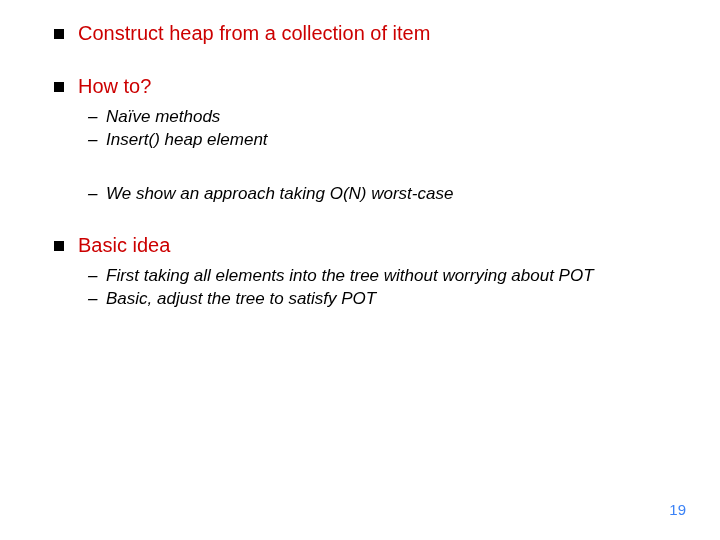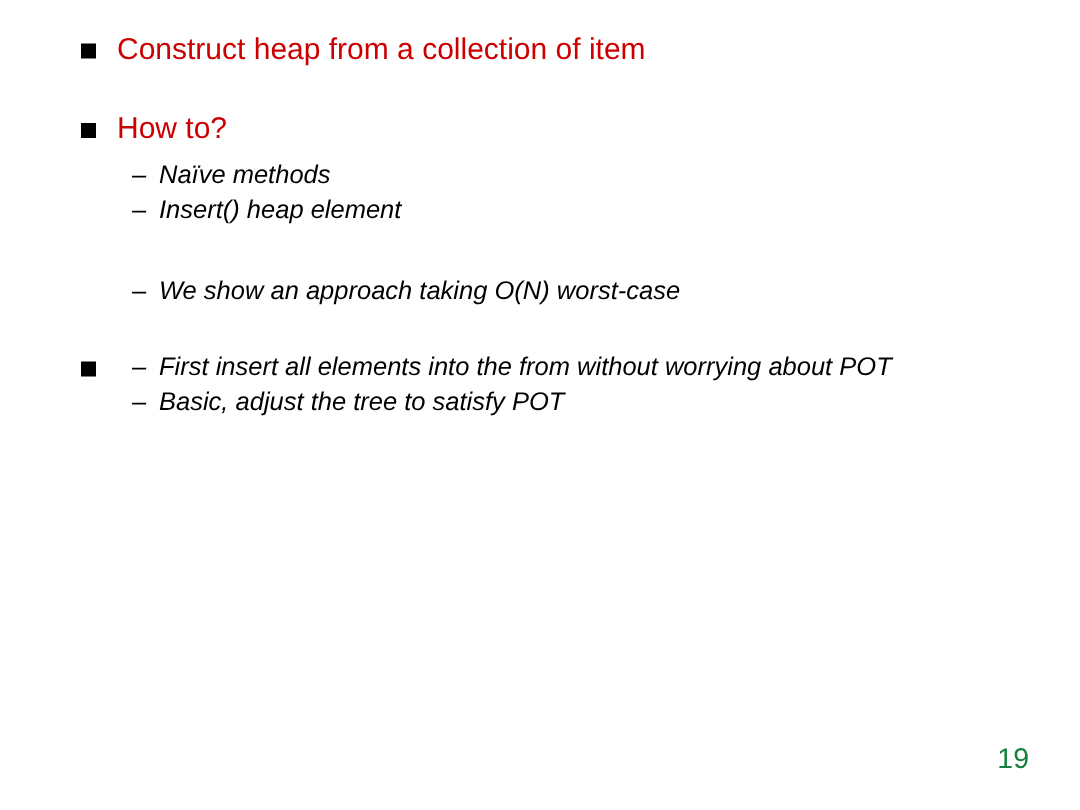--- a/index.html
+++ b/index.html
@@ -67,22 +67,22 @@
     top: 0;
     color: #000;
   }
   .gap {
     height: 22px;
   }
   .pagenum {
     position: absolute;
     right: 34px;
     bottom: 22px;
-    font-size: 19px;
-    color: #15803d;
+    font-size: 15px;
+    color: #3b82f6;
   }
 </style>
 </head>
 <body>
 
 <div class="slide">
 
   <ul class="main">
 
     <li>
@@ -95,22 +95,23 @@
         <li><span>Naïve methods</span></li>
         <li><span>Insert() heap element</span></li>
       </ul>
       <div class="gap"></div>
       <ul class="sub">
         <li><span>We show an approach taking O(N) worst-case</span></li>
       </ul>
     </li>
 
     <li>
+      <span>Basic idea</span>
       <ul class="sub">
-        <li><span>First insert all elements into the from without worrying about POT</span></li>
+        <li><span>First taking all elements into the tree without worrying about POT</span></li>
         <li><span>Basic, adjust the tree to satisfy POT</span></li>
       </ul>
     </li>
 
   </ul>
 
   <div class="pagenum">19</div>
 </div>
 
 </body></html>

